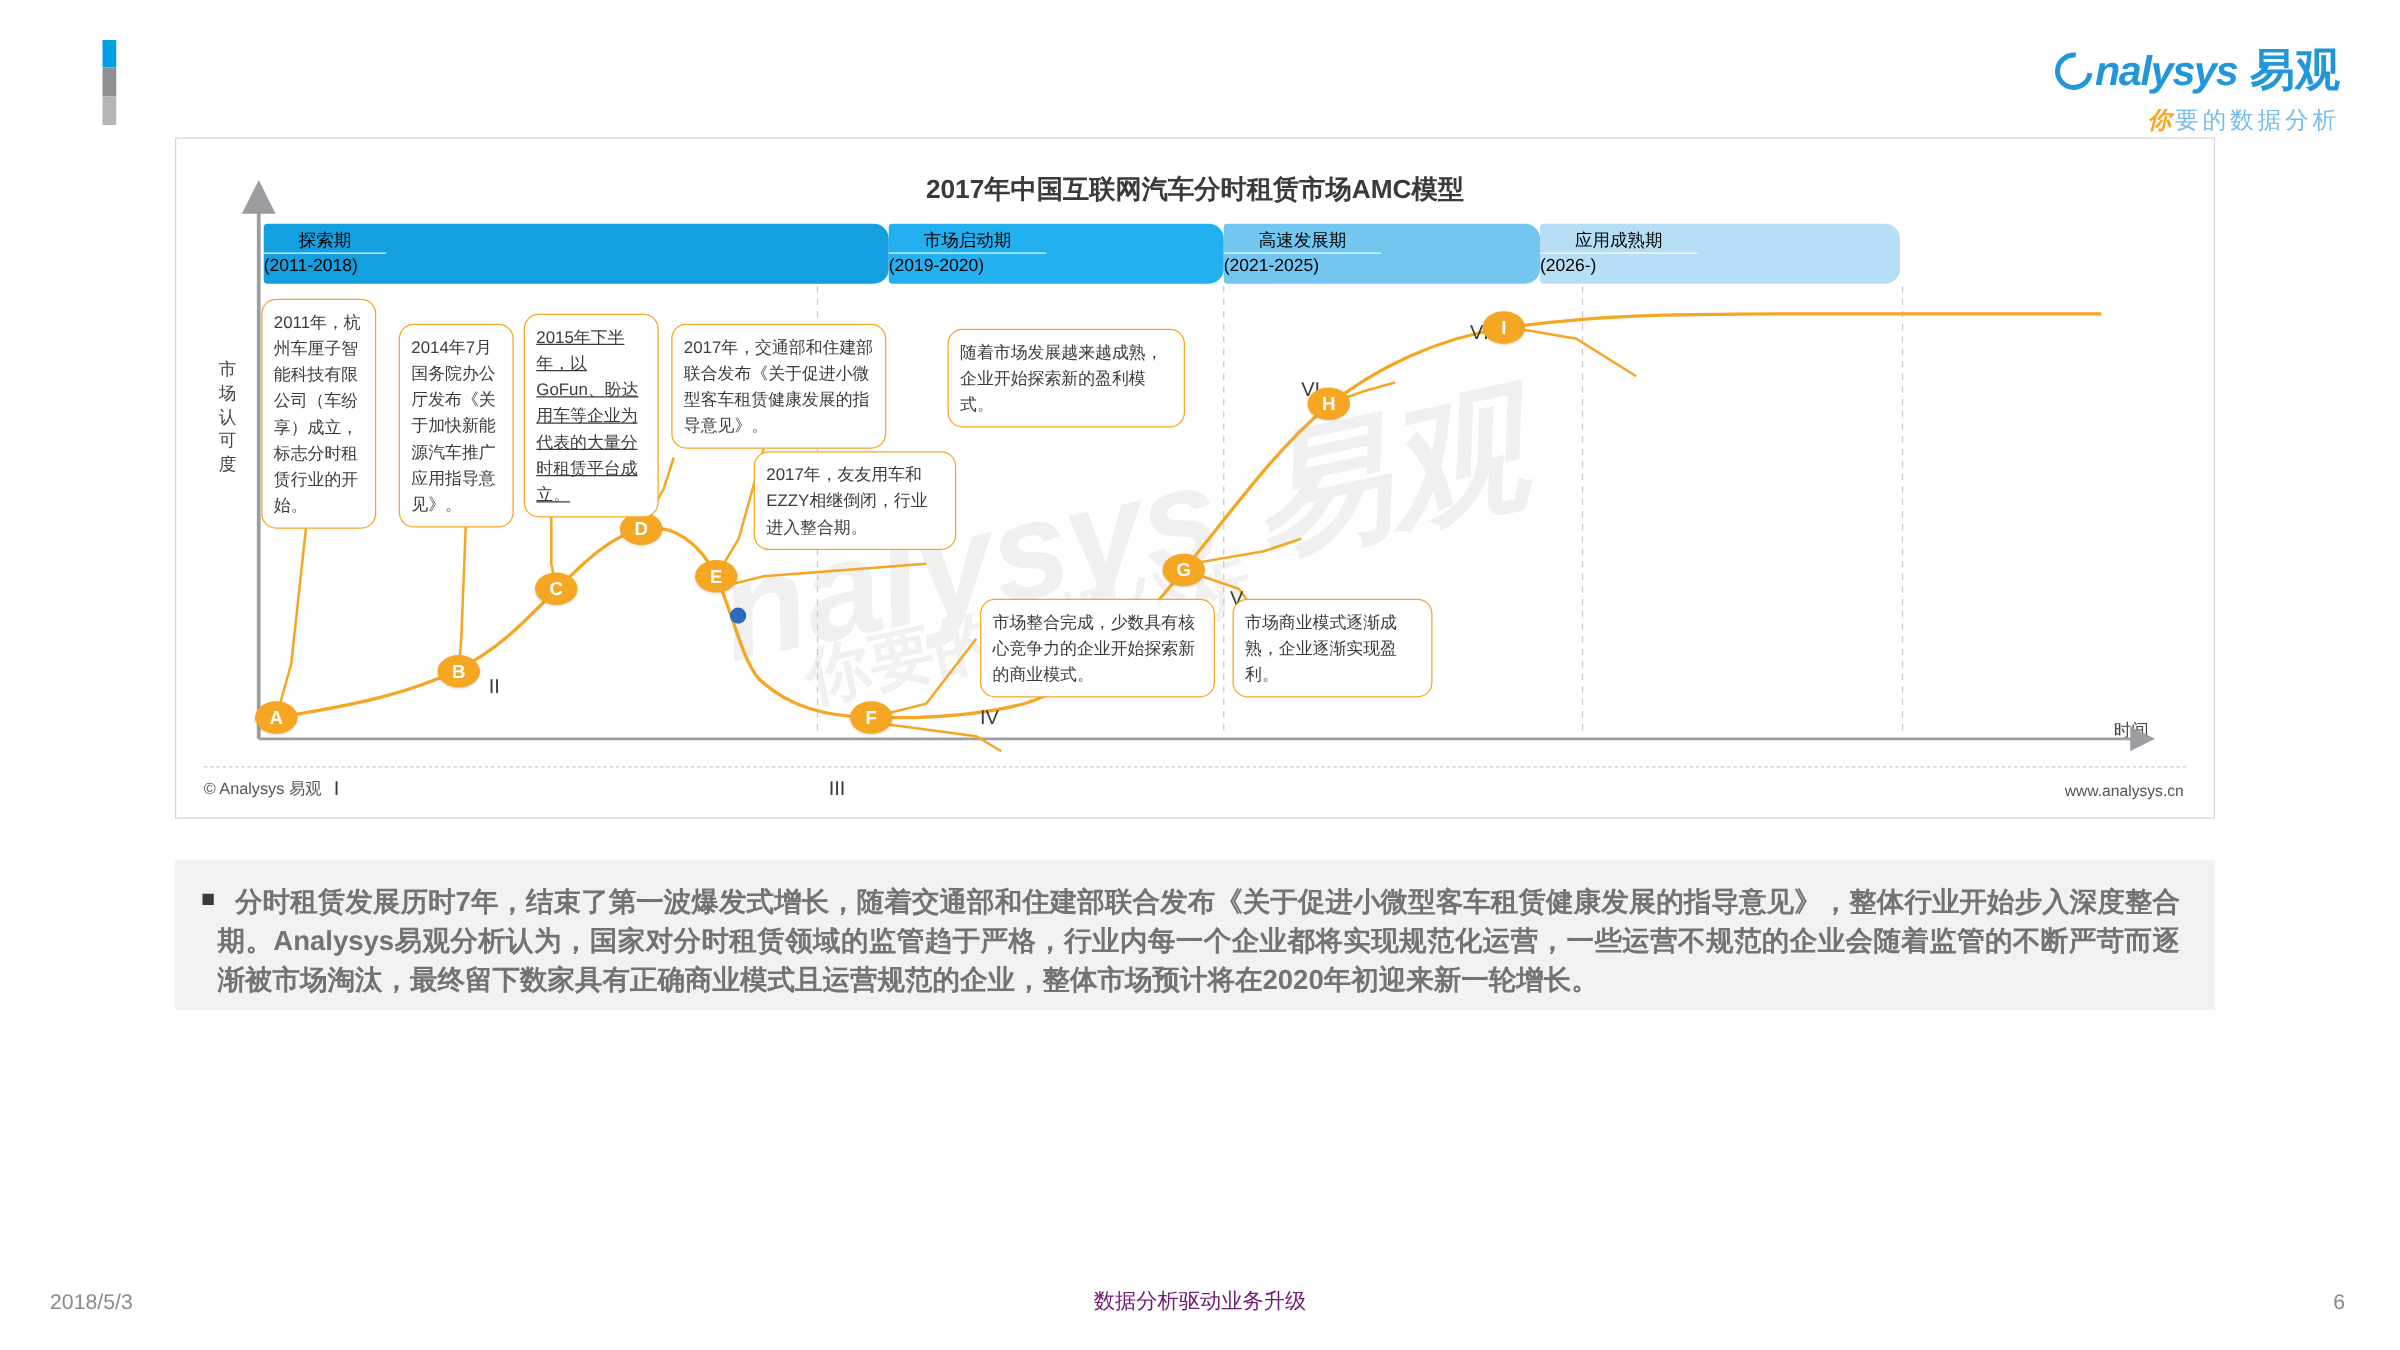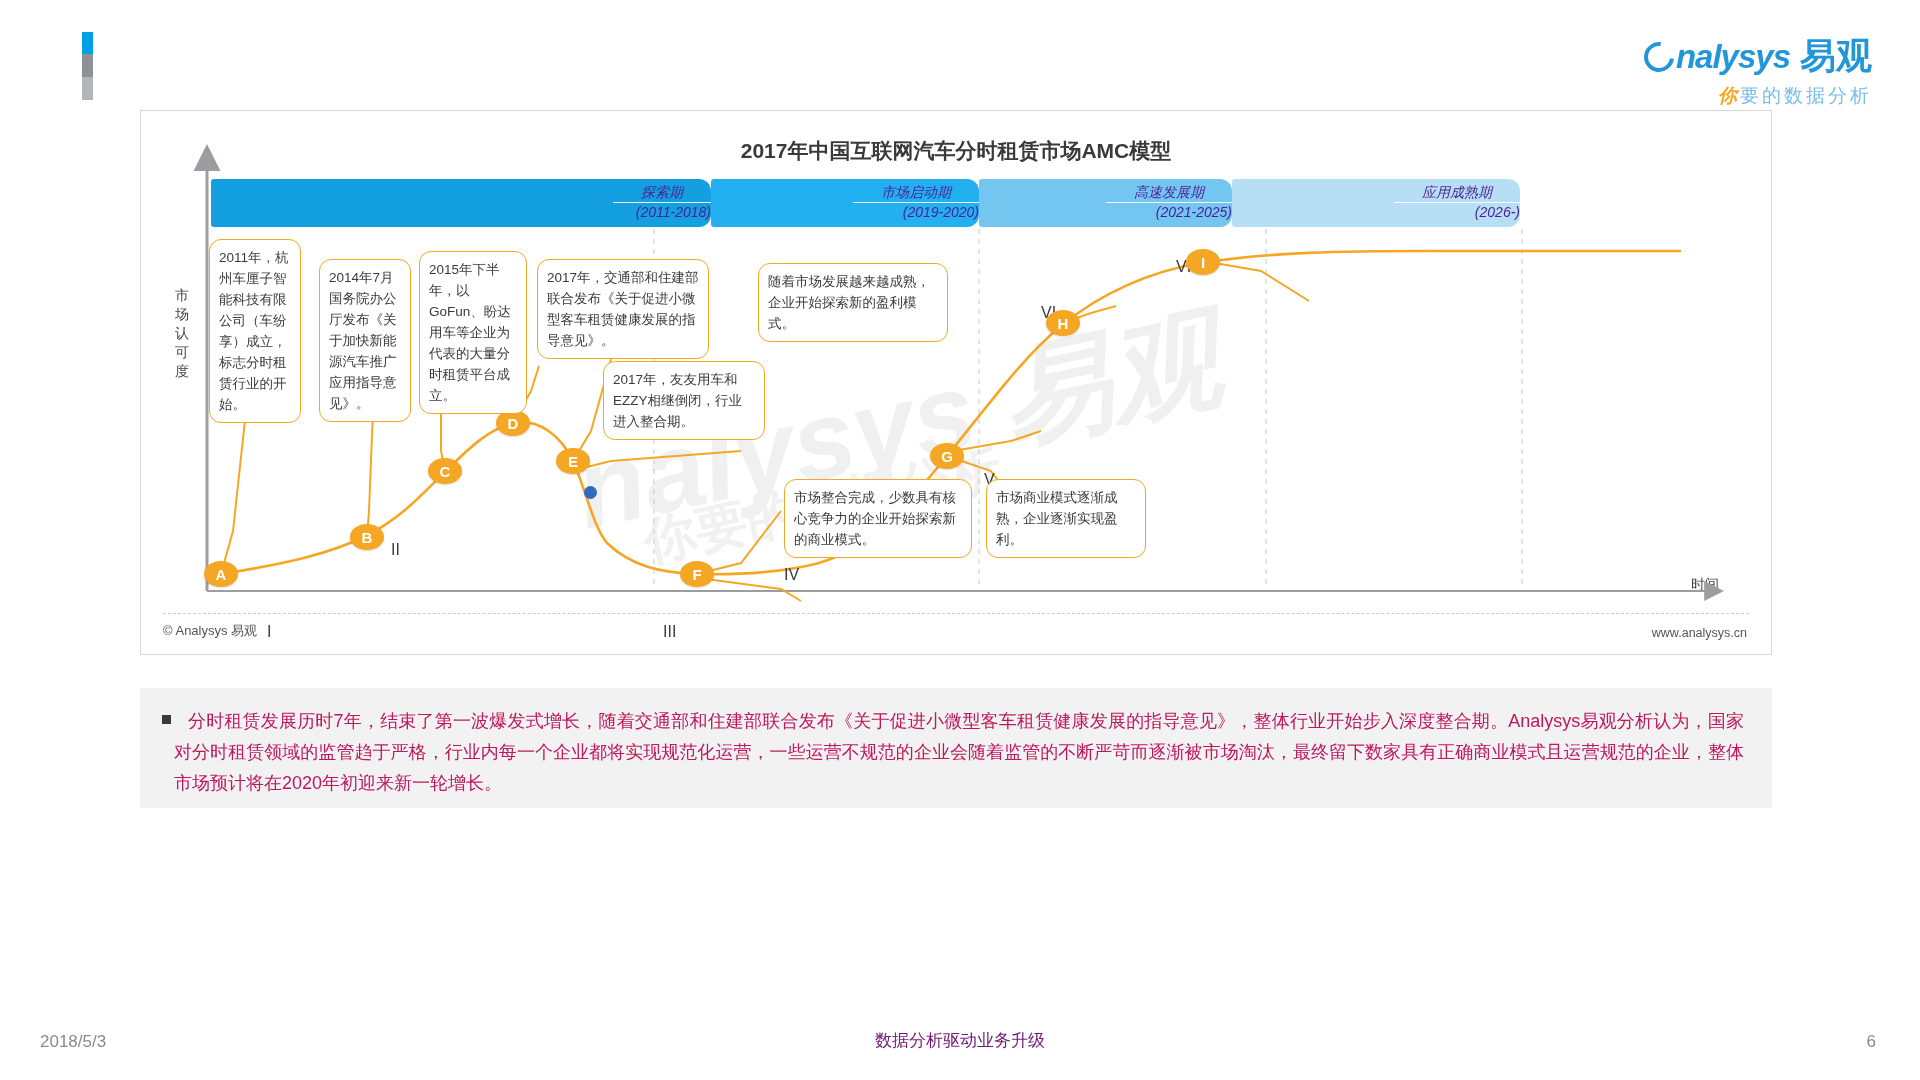--- a/index.html
+++ b/index.html
@@ -62,21 +62,21 @@
   .y-axis-label {
     position: absolute; left: 30px; top: 175px; width: 22px;
     font-size: 14px; color: #444; line-height: 19px; text-align: center;
   }
   .x-axis-label { position: absolute; right: 52px; top: 465px; font-size: 14px; color: #444; }
 
   
   .phases { position: absolute; left: 70px; top: 68px; height: 48px; width: 1530px; }
   .phase {
     position: absolute; top: 0; height: 48px;
-    color: #4c1d95; text-align: right; padding-top: 5px; font-style: italic;
+    color: #000000; text-align: left; padding-top: 5px;
   }
   .phase .pname { font-size: 14px; line-height: 17px; }
   .phase .pname u { text-decoration: none; display:inline-block; border-bottom:1px solid rgba(255,255,255,.9); padding: 0 28px 1px; }
   .phase .pyear { font-size: 14px; line-height: 19px; }
 
   
   .node {
     position: absolute; width: 34px; height: 26px; border-radius: 50%;
     background: #f5a623; color: #fff; font-size: 15px; font-weight: bold;
     display: flex; align-items: center; justify-content: center;
@@ -105,22 +105,23 @@
 
   
   .summary {
     position: absolute; left: 140px; top: 688px; width: 1632px; height: 120px;
     background: #f2f2f2; padding: 18px 28px 0 34px;
   }
   .summary .bullet {
     position: absolute; left: 22px; top: 27px; width: 9px; height: 9px; background: #3a3a3a;
   }
   .summary p {
-    font-size: 18px; line-height: 31px; color: #be185d; text-indent: 14px;
+    font-size: 22px; line-height: 31px; color: #737373; text-indent: 14px;
     text-align: justify;
+    font-weight: bold;
   }
 
   
   .foot-date { position: absolute; left: 40px; bottom: 28px; font-size: 17px; color: #8b8b8b; }
   .foot-mid  { position: absolute; left: 0; right: 0; bottom: 28px; text-align: center; font-size: 17px; color: #701a75; }
   .foot-page { position: absolute; right: 44px; bottom: 28px; font-size: 17px; color: #8b8b8b; }
 </style>
 </head>
 <body>
 
@@ -229,21 +230,21 @@
     <div class="node" style="left:355px; top:299px;">D</div>
     <div class="node" style="left:415px; top:337px;">E</div>
     <div class="node" style="left:539px; top:450px;">F</div>
     <div class="node" style="left:789px; top:332px;">G</div>
     <div class="node" style="left:905px; top:199px;">H</div>
     <div class="node" style="left:1045px; top:138px;">I</div>
     <div class="dot-blue" style="left:443px; top:375px;"></div>
 
     <div class="cal" style="left:68px;  top:128px; width:92px;">2011年，杭州车厘子智能科技有限公司（车纷享）成立，标志分时租赁行业的开始。</div>
     <div class="cal" style="left:178px; top:148px; width:92px;">2014年7月 国务院办公厅发布《关于加快新能源汽车推广应用指导意见》。</div>
-    <div class="cal" style="left:278px; top:140px; width:108px;">2015年下半年，以GoFun、盼达用车等企业为代表的大量分时租赁平台成立。</div>
+    <div class="cal" style="left:278px; top:140px; width:108px;text-decoration:underline;">2015年下半年，以GoFun、盼达用车等企业为代表的大量分时租赁平台成立。</div>
     <div class="cal" style="left:396px; top:148px; width:172px;">2017年，交通部和住建部联合发布《关于促进小微型客车租赁健康发展的指导意见》。</div>
     <div class="cal" style="left:462px; top:250px; width:162px;">2017年，友友用车和EZZY相继倒闭，行业进入整合期。</div>
     <div class="cal" style="left:643px; top:368px; width:188px;">市场整合完成，少数具有核心竞争力的企业开始探索新的商业模式。</div>
     <div class="cal" style="left:617px; top:152px; width:190px;">随着市场发展越来越成熟，企业开始探索新的盈利模式。</div>
     <div class="cal" style="left:845px; top:368px; width:160px;">市场商业模式逐渐成熟，企业逐渐实现盈利。</div>
 
     <div class="panel-rule"></div>
     <div class="copyright">© Analysys 易观</div>
     <div class="siteurl">www.analysys.cn</div>
   </div>

